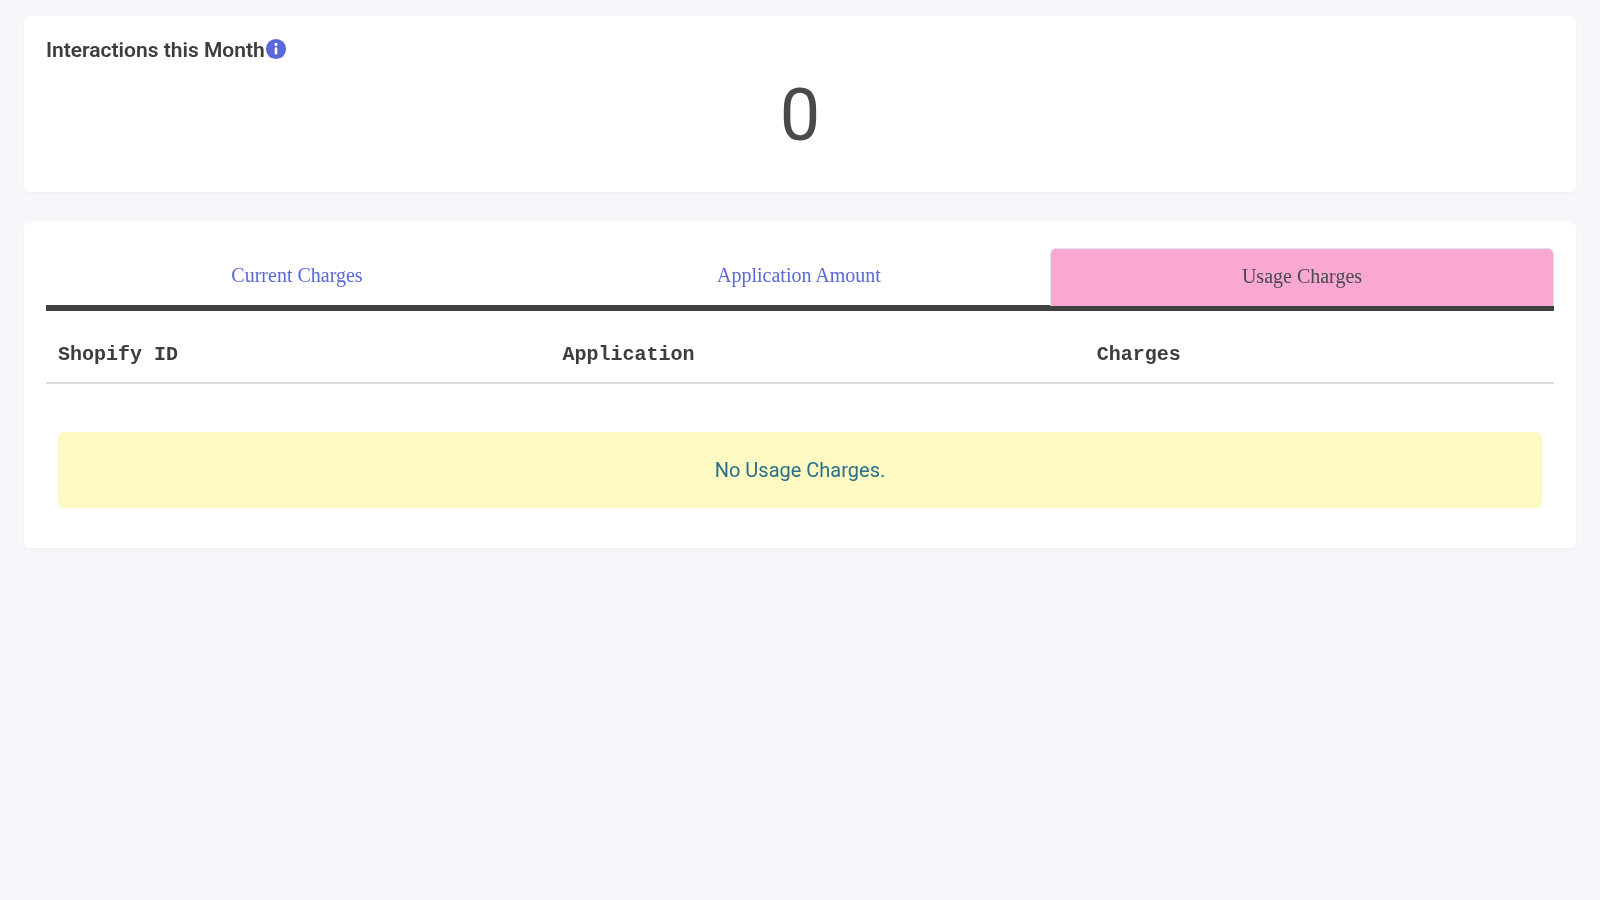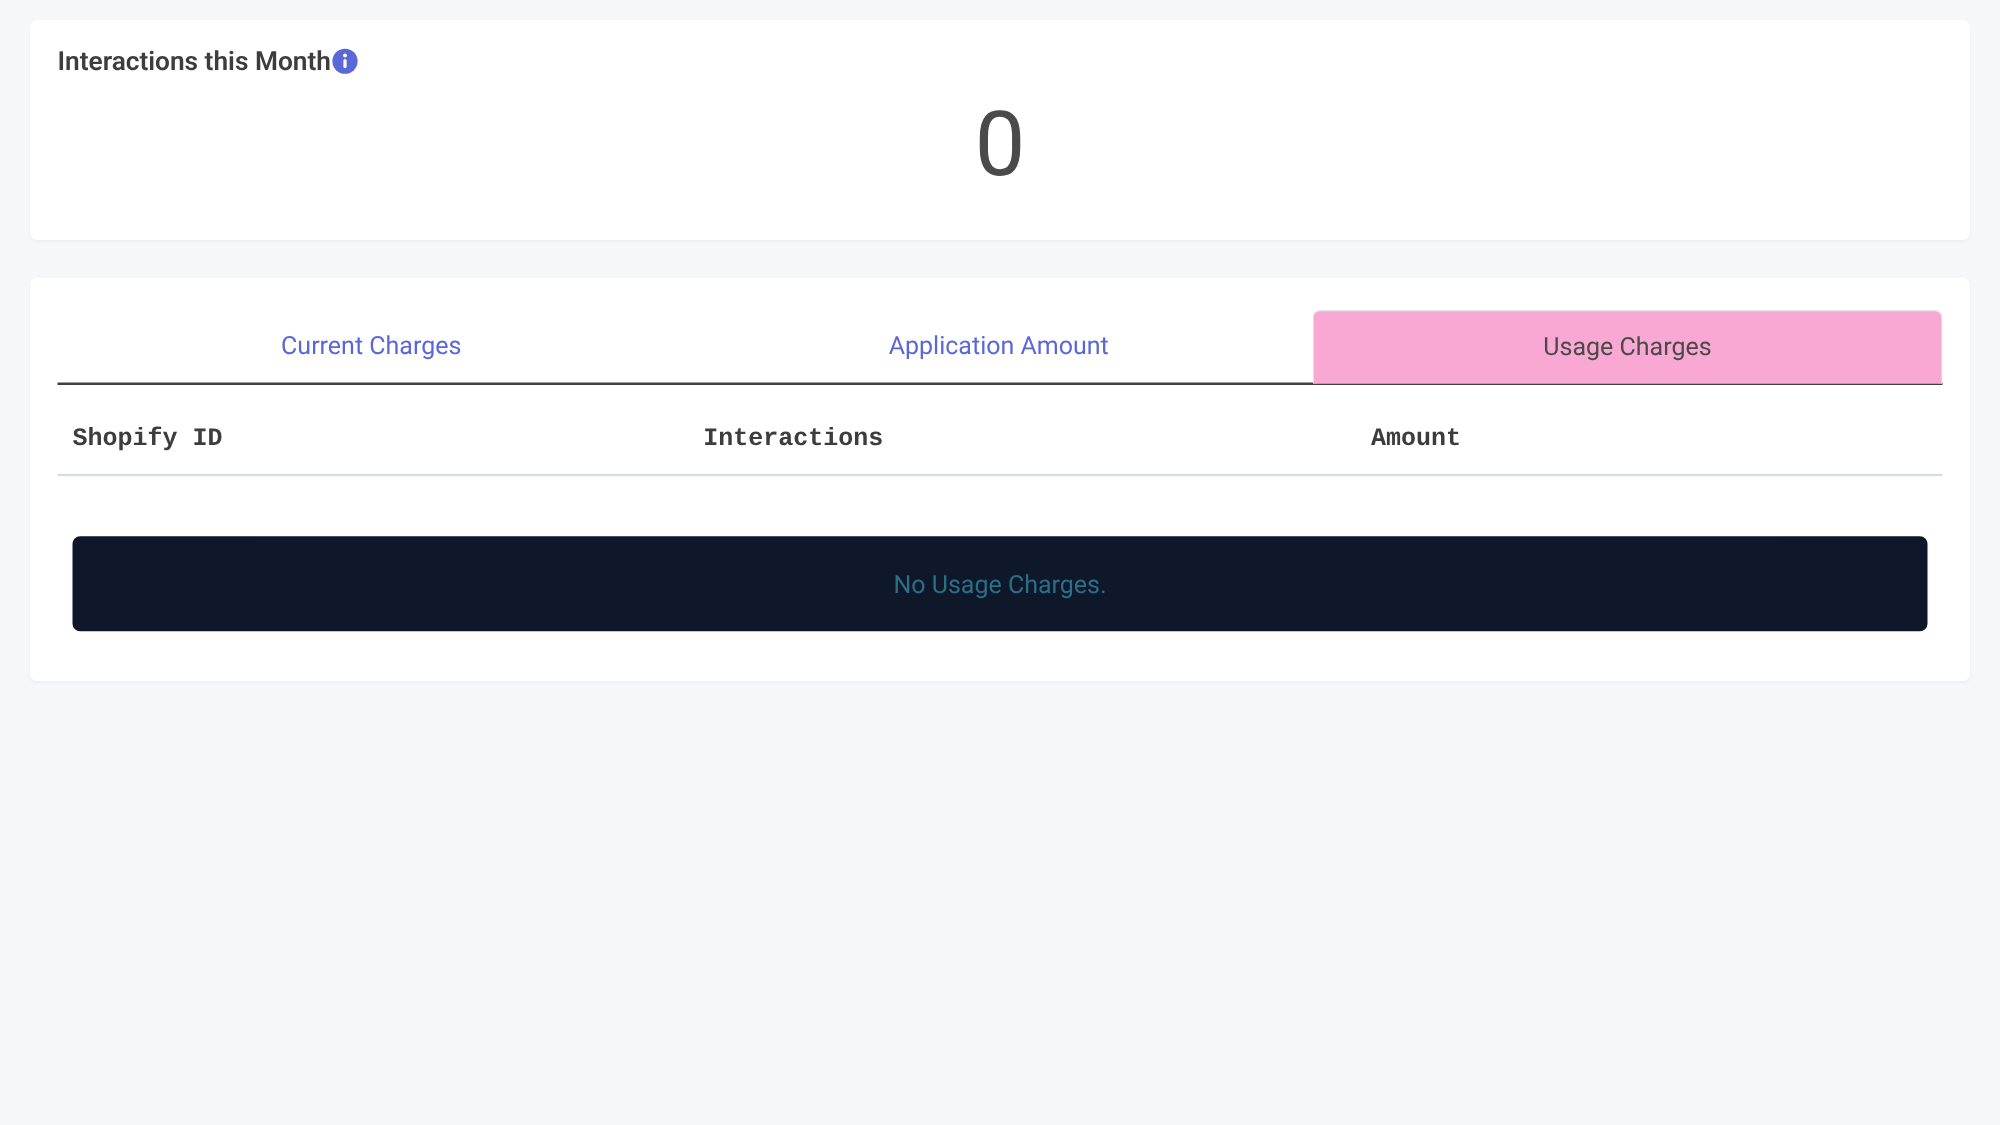--- a/index.html
+++ b/index.html
@@ -55,21 +55,22 @@
     font-weight: 400;
     color: #4a4a4a;
     margin-top: 18px;
     line-height: 1;
   }
   .charges-card {
     padding: 26px 22px 40px 22px;
   }
   .tabs {
     display: flex;
-    border-bottom: 2px solid #404040;
+    border-bottom: 6px solid #404040;
+    font-family: Liberation Serif, serif;
   }
   .tab {
     flex: 1;
     text-align: center;
     padding: 16px 10px 18px 10px;
     font-size: 20px;
     color: #5a67d8;
     cursor: pointer;
     background: transparent;
     border: none;
@@ -93,21 +94,21 @@
     font-size: 20px;
     font-weight: 600;
     color: #3d3d3d;
     font-family: Liberation Mono, monospace;
   }
   .th-id { flex: 0 0 34%; }
   .th-desc { flex: 0 0 36%; }
   .th-amount { flex: 0 0 30%; }
   .empty-banner {
     margin: 48px 12px 0 12px;
-    background: #0f172a;
+    background: #fef9c3;
     color: #2b6f87;
     text-align: center;
     padding: 26px 10px;
     border-radius: 6px;
     font-size: 20px;
   }
 </style>
 </head>
 <body>
 
@@ -127,18 +128,18 @@
 
 <div class="card charges-card">
   <div class="tabs">
     <button class="tab">Current Charges</button>
     <button class="tab">Application Amount</button>
     <button class="tab active">Usage Charges</button>
   </div>
 
   <div class="table-head">
     <div class="th th-id">Shopify ID</div>
-    <div class="th th-desc">Interactions</div>
-    <div class="th th-amount">Amount</div>
+    <div class="th th-desc">Application</div>
+    <div class="th th-amount">Charges</div>
   </div>
 
   <div class="empty-banner">No Usage Charges.</div>
 </div>
 
 </body></html>

